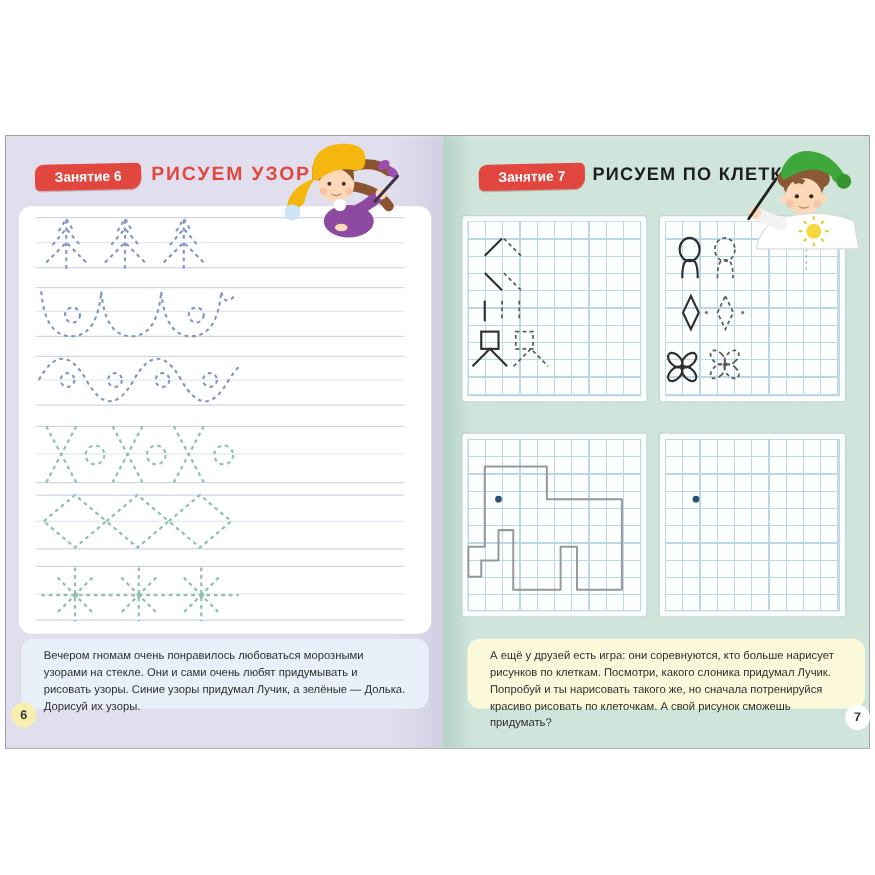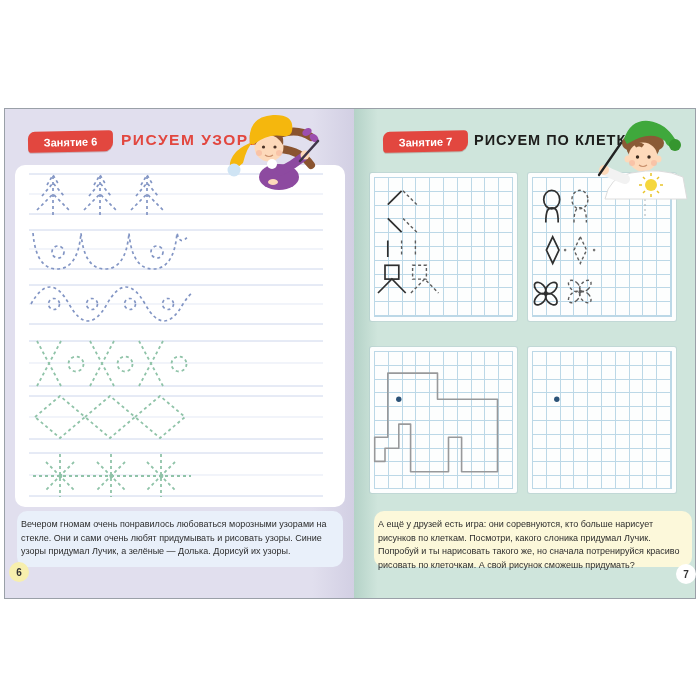--- a/index.html
+++ b/index.html
@@ -12,21 +12,21 @@
   .badge span{color:#fff;font-size:11px;font-weight:bold;}
   .title{font-weight:bold;letter-spacing:1.5px;white-space:nowrap;}
   .title-red{color:#e2473f;font-size:15.5px;}
   .title-black{color:#1d1d1b;font-size:14.5px;letter-spacing:1px;}
   .panel{background:#fff;border-radius:10px;}
   .gridpanel{background:#fdfefe;box-shadow:0 0 0 1px rgba(150,180,195,.25);}
   .grid{position:absolute;inset:4px;border-right:1px solid #bcd8e7;border-bottom:1px solid #bcd8e7;
     background-image:repeating-linear-gradient(to right,#bcd8e7 0,#bcd8e7 1px,transparent 1px,transparent 13.8px),
                      repeating-linear-gradient(to bottom,#bcd8e7 0,#bcd8e7 1px,transparent 1px,transparent 13.8px);}
   .gridsvg{position:absolute;inset:4px;}
-  .textbox{border-radius:10px;padding:7px 4px;box-sizing:border-box;font-size:9px;line-height:1.5;color:#2d2d2d;}
+  .textbox{border-radius:10px;padding:7px 18px;box-sizing:border-box;font-size:9px;line-height:1.5;color:#2d2d2d;}
   .tb-left{background:#e9f0fa;}
   .tb-right{background:#fcf8da;}
   .pagenum{width:20px;height:20px;border-radius:50%;display:flex;align-items:center;justify-content:center;font-size:10px;font-weight:bold;color:#333;}
   .pn-6{background:#f7efae;}
   .pn-7{background:#ffffff;}
   svg{display:block;overflow:visible;}
 </style>
 </head>
 <body>
 

